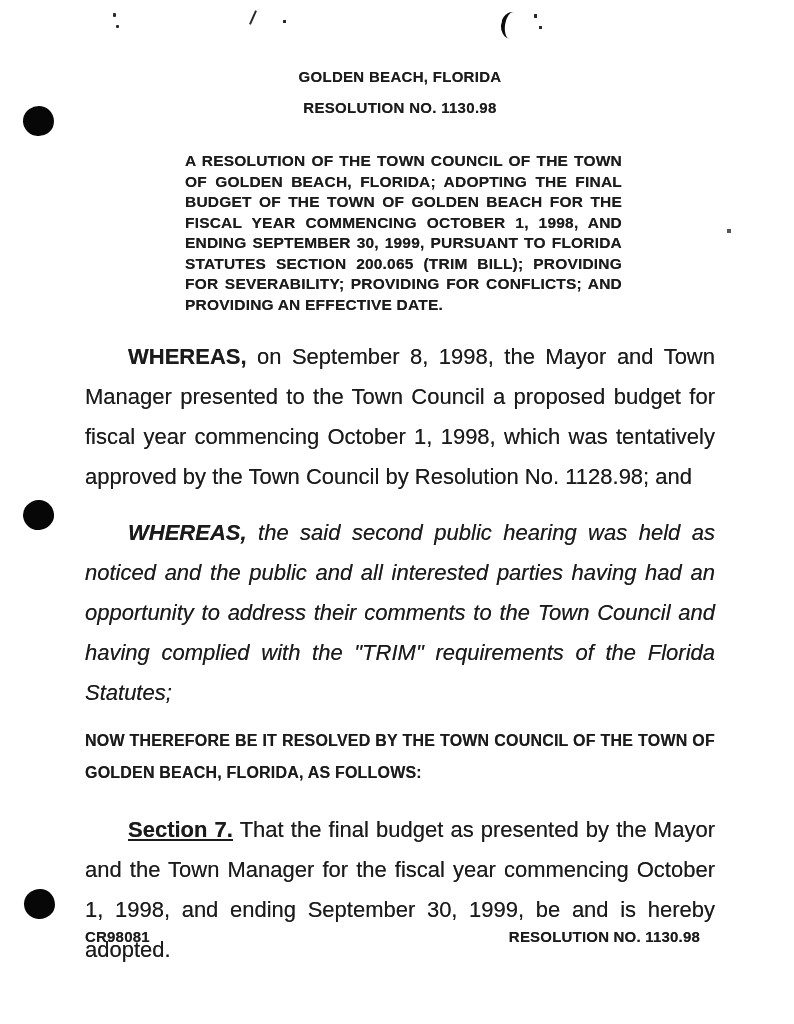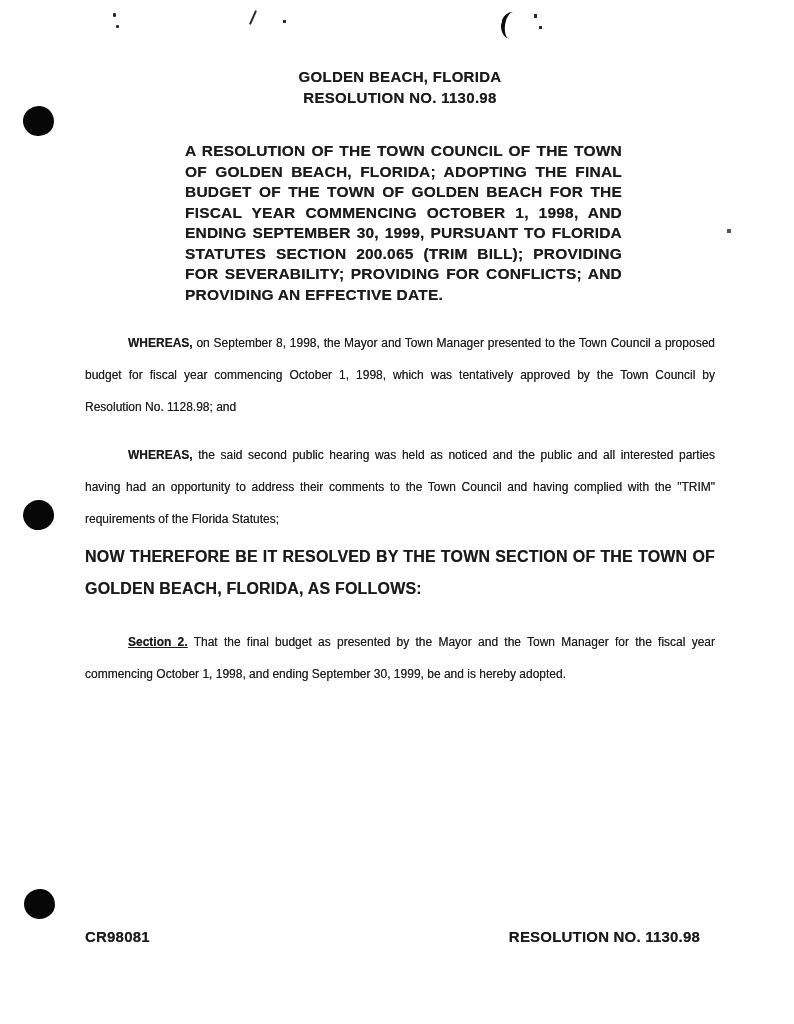--- a/index.html
+++ b/index.html
@@ -42,42 +42,42 @@
   .a-rspeck { left: 727px; top: 229px; width: 4px; height: 4px; background: #555; }
 
   .content {
     position: absolute;
     left: 85px; right: 79px; top: 68px;
     text-shadow: 0 0 0.5px rgba(20,20,20,0.65);
   }
   .title {
     font-size: 15px; font-weight: bold;
     text-align: center; letter-spacing: 0.3px;
-    margin: 0 0 4px 0;
+    margin: 0 0 14px 0;
   }
   .title-2 { margin: 0 0 35px 0; }
 
   .summary {
     width: 437px;
     margin: 16px 0 22px 100px;
     font-weight: bold;
     font-size: 15.5px;
     line-height: 20.5px;
     text-align: justify;
     letter-spacing: 0.2px;
   }
 
   .clause {
-    font-size: 12px;
-    line-height: 32px;
+    font-size: 22px;
+    line-height: 40px;
     margin: 0 0 16px 0;
     text-align: justify;
     text-indent: 43px;
   }
-  .clause-last-whereas { margin-bottom: 6px; }
+  .clause-last-whereas { margin-bottom: 12px; font-style: italic; }
   .lead { font-weight: bold; }
   .lead-underline { font-weight: bold; text-decoration: underline; }
 
   .resolved {
     font-size: 16px;
     line-height: 32px;
     font-weight: bold;
     text-align: justify;
     text-indent: 0;
     margin: 0 0 21px 0;
@@ -120,23 +120,23 @@
 
     <div class="title title-2">RESOLUTION NO. 1130.98</div>
 
     <p class="summary">A RESOLUTION OF THE TOWN COUNCIL OF THE TOWN OF GOLDEN BEACH, FLORIDA; ADOPTING THE FINAL BUDGET OF THE TOWN OF GOLDEN BEACH FOR THE FISCAL YEAR COMMENCING OCTOBER 1, 1998, AND ENDING SEPTEMBER 30, 1999, PURSUANT TO FLORIDA STATUTES SECTION 200.065 (TRIM BILL); PROVIDING FOR SEVERABILITY; PROVIDING FOR CONFLICTS; AND PROVIDING AN EFFECTIVE DATE.</p>
 
     <p class="clause"><span class="lead">WHEREAS,</span><span> on September 8, 1998, the Mayor and Town Manager presented to the Town Council a proposed budget for fiscal year commencing October 1, 1998, which was tentatively approved by the Town Council by Resolution No. 1128.98; and</span></p>
 
 
     <p class="clause clause-last-whereas"><span class="lead">WHEREAS,</span><span> the said second public hearing was held as noticed and the public and all interested parties having had an opportunity to address their comments to the Town Council and having complied with the "TRIM" requirements of the Florida Statutes;</span></p>
 
-    <p class="resolved">NOW THEREFORE BE IT RESOLVED BY THE TOWN SECTION OF THE TOWN OF GOLDEN BEACH, FLORIDA, AS FOLLOWS:</p>
+    <p class="resolved">NOW THEREFORE BE IT RESOLVED BY THE TOWN COUNCIL OF THE TOWN OF GOLDEN BEACH, FLORIDA, AS FOLLOWS:</p>
 
-    <p class="clause"><span class="lead-underline">Section 2.</span><span> That the final budget as presented by the Mayor and the Town Manager for the fiscal year commencing October 1, 1998, and ending September 30, 1999, be and is hereby adopted.</span></p>
+    <p class="clause"><span class="lead-underline">Section 7.</span><span> That the final budget as presented by the Mayor and the Town Manager for the fiscal year commencing October 1, 1998, and ending September 30, 1999, be and is hereby adopted.</span></p>
 
   </div>
 
   <div class="footer">
     <span>CR98081</span>
     <span>RESOLUTION NO. 1130.98</span>
   </div>
 
 </div>
 

